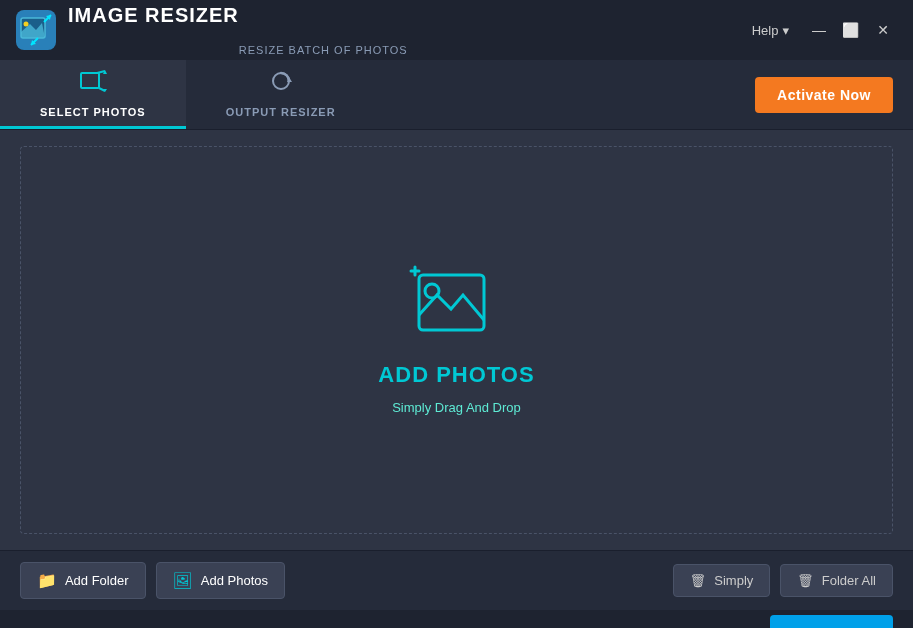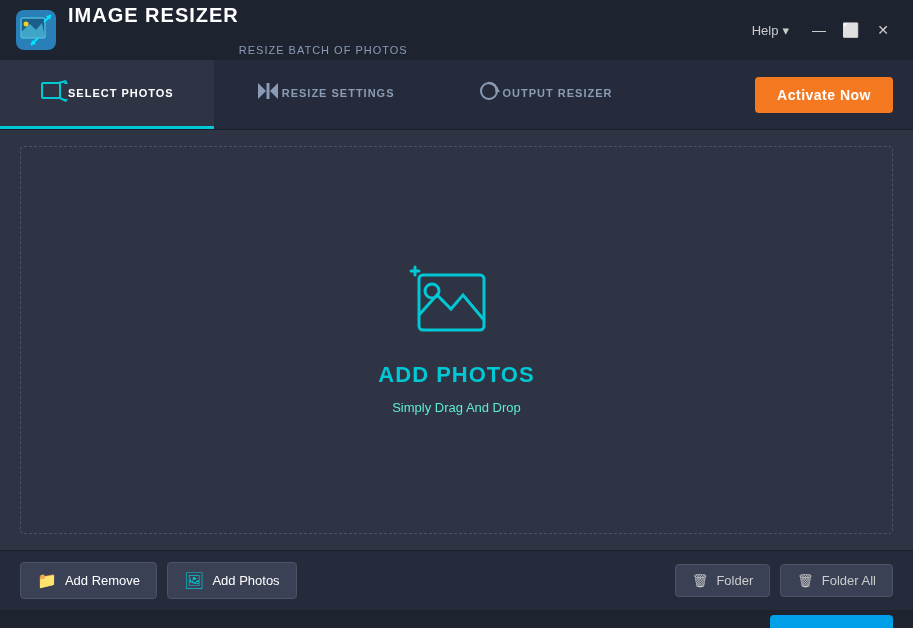--- a/index.html
+++ b/index.html
@@ -82,26 +82,26 @@
     
     .tab-bar {
       background: #252b3a;
       height: 70px;
       display: flex;
       align-items: stretch;
       border-bottom: 1px solid #1a1f2d;
     }
     .tab {
       display: flex;
-      flex-direction: row;
+      flex-direction: column;
       align-items: center;
       justify-content: center;
       padding: 0 40px;
       cursor: pointer;
-      gap: 0;
+      gap: 8px;
       border-bottom: 3px solid transparent;
       color: #8a9bb5;
       font-size: 11px;
       letter-spacing: 1px;
       font-weight: 600;
     }
     .tab.active {
       border-bottom: 3px solid #00c8d4;
       color: #fff;
       background: #2e3444;
@@ -280,30 +280,20 @@
         <line x1="20" y1="19" x2="26" y2="22" stroke="#00c8d4" stroke-width="2"></line>
         <polygon points="26,1 24,5 28,5" fill="#00c8d4"></polygon>
         <polygon points="26,23 24,20 28,20" fill="#00c8d4"></polygon>
       </svg>
     </span>
     <span>SELECT PHOTOS</span>
   </div>
   <div class="tab">
     <span class="tab-icon">
       <svg width="28" height="24" viewBox="0 0 28 24" fill="none">
-        <polygon points="4,4 12,12 4,20" fill="#8a9bb5"></polygon>
-        <line x1="14" y1="4" x2="14" y2="20" stroke="#8a9bb5" stroke-width="3"></line>
-        <polygon points="24,4 16,12 24,20" fill="#8a9bb5"></polygon>
-      </svg>
-    </span>
-    <span>RESIZE SETTINGS</span>
-  </div>
-  <div class="tab">
-    <span class="tab-icon">
-      <svg width="28" height="24" viewBox="0 0 28 24" fill="none">
         <circle cx="14" cy="12" r="8" stroke="#8a9bb5" stroke-width="2" fill="none"></circle>
         <path d="M14 4 A8 8 0 0 1 22 12" stroke="#8a9bb5" stroke-width="2.5" fill="none" stroke-linecap="round"></path>
         <polygon points="22,8 20,13 25,13" fill="#8a9bb5"></polygon>
       </svg>
     </span>
     <span>OUTPUT RESIZER</span>
   </div>
   <div class="activate-btn-wrap">
     <button class="activate-btn">Activate Now</button>
   </div>
@@ -323,30 +313,30 @@
       <line x1="4" y1="6" x2="12" y2="6" stroke="#00c8d4" stroke-width="3" stroke-linecap="round"></line>
     </svg>
   </div>
   <div class="add-photos-label">ADD PHOTOS</div>
   <div class="add-photos-sub">Simply Drag And Drop</div>
 </div>
 
 <div class="bottom-toolbar">
   <button class="toolbar-btn folder">
     <span class="toolbar-btn-icon">📁</span>
-    <span>Add Remove</span>
+    <span>Add Folder</span>
   </button>
   <button class="toolbar-btn photos">
     <span class="toolbar-btn-icon">🖼</span>
     <span>Add Photos</span>
   </button>
   <div class="remove-btns">
     <button class="remove-btn">
       <span>🗑</span>
-      <span>Folder</span>
+      <span>Simply</span>
     </button>
     <button class="remove-btn">
       <span>🗑</span>
       <span>Folder All</span>
     </button>
   </div>
 </div>
 
 <div class="next-row">
   <button class="next-btn">

